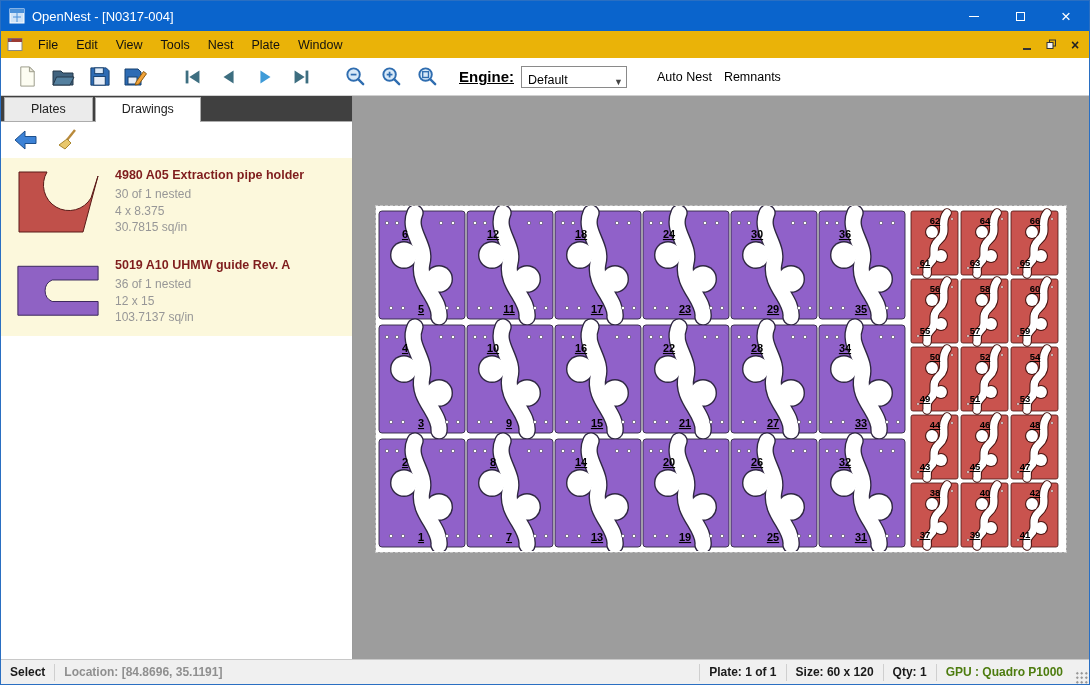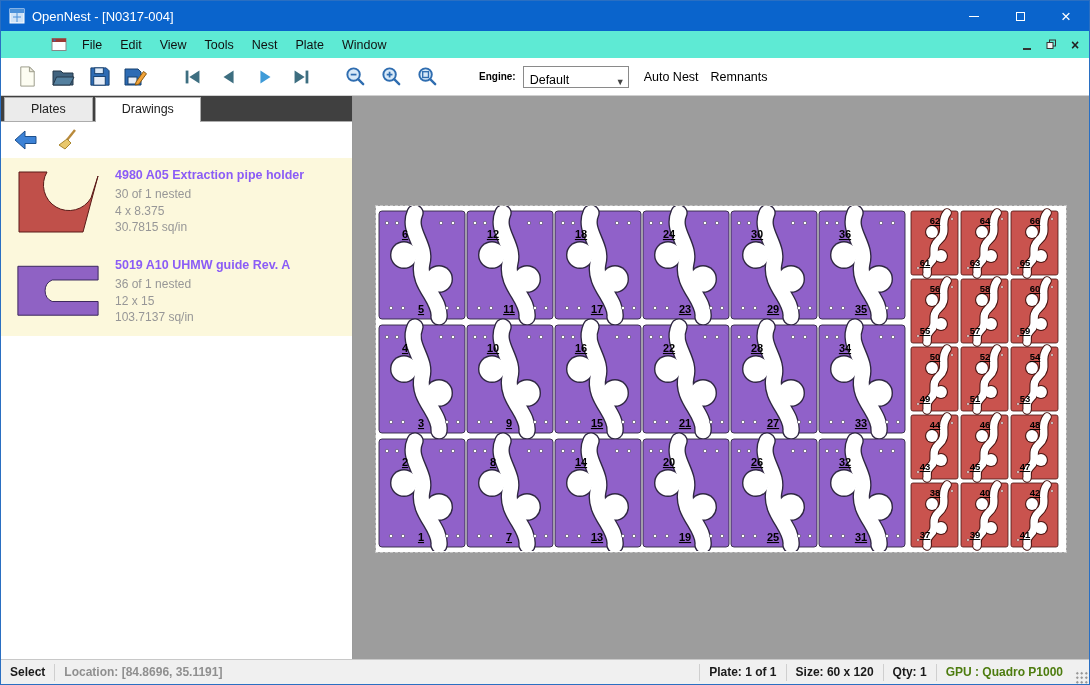--- a/index.html
+++ b/index.html
@@ -12,55 +12,55 @@
   .titlebar { flex:0 0 30px; background:#0a64cc; display:flex; align-items:center; color:#fff; }
   .app-icon { margin-left:8px; display:flex; }
   .title-text { font-size:13px; margin-left:7px; }
   .win-controls { margin-left:auto; display:flex; height:100%; }
   .win-btn { width:46px; display:flex; align-items:center; justify-content:center; cursor:default; }
   .glyph-min { width:10px; height:1px; background:#fff; }
   .glyph-max { width:9px; height:9px; border:1px solid #fff; }
   .glyph-close { font-size:17px; line-height:1; color:#fff; }
 
   
-  .menubar { flex:0 0 27px; background:#5eead4; display:flex; align-items:center; font-size:12.5px; color:#111;padding-left:44px; }
+  .menubar { flex:0 0 27px; background:#eab308; display:flex; align-items:center; font-size:12.5px; color:#111; }
   .mdi-doc-icon { margin:0 6px 0 6px; display:flex; }
   .menu-item { padding:5px 9px; }
   .mdi-controls { margin-left:auto; margin-right:5px; display:flex; align-items:center; gap:6px; }
   .mdi-btn { width:18px; height:17px; display:flex; align-items:center; justify-content:center; }
   .mdi-min { width:8px; height:2px; background:#333; margin-top:8px; }
   .mdi-close { font-size:14px; font-weight:bold; color:#222; line-height:1; }
 
   
   .toolbar { flex:0 0 38px; background:#fff; border-bottom:1px solid #d0d0d0;
              display:flex; align-items:center; padding-left:8px; }
   .tbtn { width:36px; height:32px; display:flex; align-items:center; justify-content:center; }
   .gap-lg { margin-left:22px; }
   .gap-md { margin-left:18px; }
-  .engine-label { font-size:10px; font-weight:bold; margin-left:34px; }
+  .engine-label { font-size:15px; font-weight:bold; margin-left:14px;text-decoration:underline; }
   .combo { width:106px; height:22px; border:1px solid #8a8a8a; background:#fff; display:flex;
            align-items:flex-end; font-size:12.5px; padding-left:6px; margin-left:7px; }
   .combo-arrow { margin-left:auto; width:15px; text-align:center; color:#444; font-size:9px; }
-  .tool-text { font-size:12.5px; margin-left:13px; padding:4px 2px; }
+  .tool-text { font-size:12.5px; margin-left:28px; padding:4px 2px; }
 
   
   .content { flex:1; display:flex; min-height:0; }
   .sidebar { flex:0 0 352px; background:#fff; border-right:1px solid #9a9a9a;
              display:flex; flex-direction:column; }
   .tabstrip { height:26px; background:#404040; display:flex; align-items:flex-end;
               padding-left:3px; border-bottom:1px solid #acacac; }
   .tab { font-size:12.5px; padding:4px 26px 5px; background:#ebebeb; color:#222;
          border:1px solid #acacac; border-bottom:none; margin-right:2px; }
   .tab.active { background:#fff; margin-bottom:-1px; padding-bottom:6px; }
   .panel-toolbar { height:36px; display:flex; align-items:center; padding-left:10px; gap:12px; }
   .panel-btn { width:30px; height:28px; display:flex; align-items:center; justify-content:center; }
   .drawing-item { background:#fcf8dc; display:flex; padding:8px 6px 10px 12px; }
   .thumb { flex:0 0 90px; }
   .drawing-info { margin-left:12px; }
-  .drawing-title { font-size:12.5px; font-weight:bold; color:#8b5cf6; margin:2px 0 4px; }
+  .drawing-title { font-size:12.5px; font-weight:bold; color:#7f1d1d; margin:2px 0 4px; }
   .drawing-meta { font-size:12px; color:#979797; line-height:16.5px; }
 
   .canvas { flex:1; background:#9d9d9d; position:relative; }
   .plate { position:absolute; left:23px; top:110px; width:690px; height:346px;
            background:#fff; outline:1px dashed #c4c4c4; }
 
   
   .statusbar { flex:0 0 25px; background:#f0f0f0; border-top:1px solid #c8c8c8;
                display:flex; align-items:center; font-size:12px; color:#1a1a1a;font-weight:bold; }
   .pane { padding:0 9px; white-space:nowrap; }

